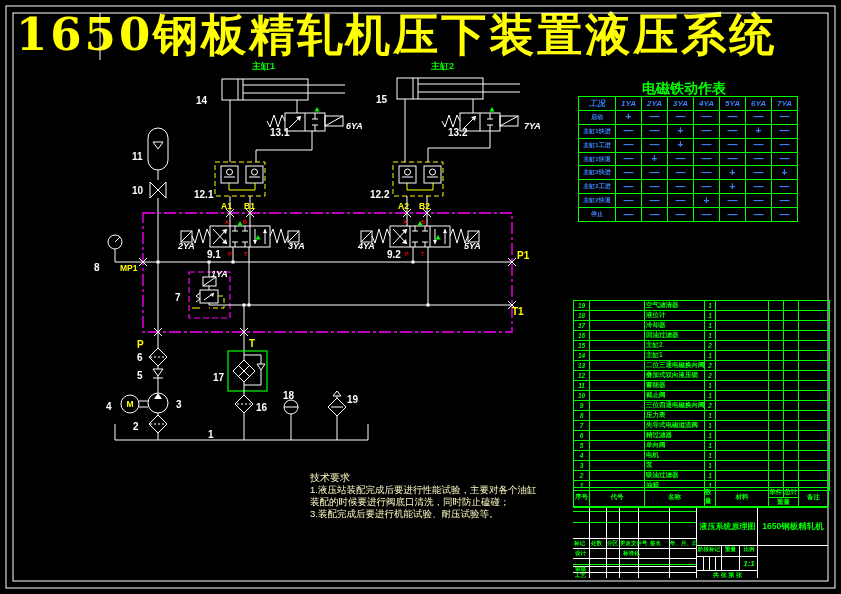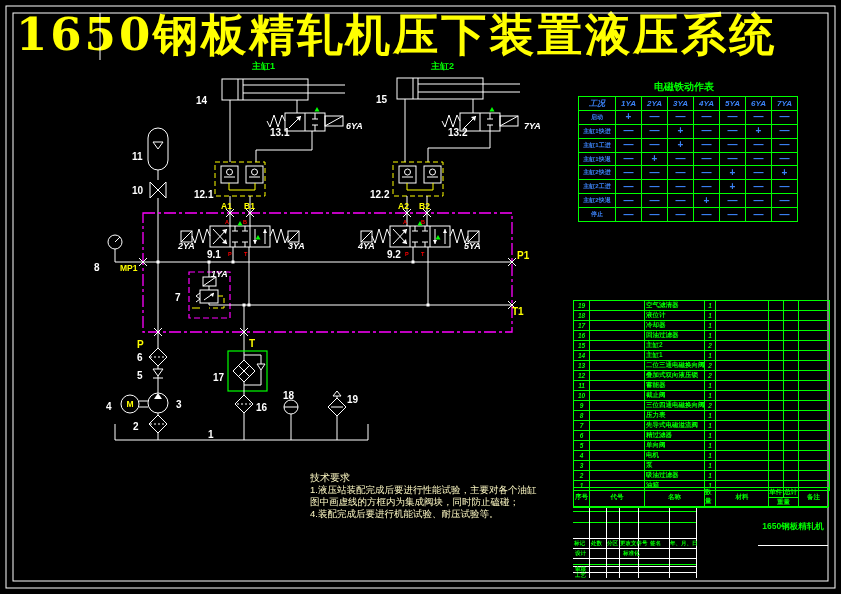--- a/index.html
+++ b/index.html
@@ -20,21 +20,21 @@
   .gr{stroke:#00ff00;fill:none;stroke-width:1.2;}
   .dsh{stroke-dasharray:2 2;}
   text{stroke:none;font-family:"Liberation Sans",sans-serif;}
   .tw{fill:#fff;font-size:10px;font-weight:bold;}
   .ti{fill:#fff;font-size:9px;font-weight:bold;font-style:italic;}
   .ty{fill:#ffff00;font-size:8.5px;font-weight:bold;}
   .tg{fill:#00ff00;font-size:9px;font-weight:bold;}
   .tr{fill:#ff0000;font-size:5.5px;font-weight:bold;}
   
   .sol{left:578px;top:80px;width:212px;}
-  .sol-title{text-align:center;font-size:10px;font-weight:bold;height:16px;color:#00ff00;}
+  .sol-title{text-align:center;font-size:14px;font-weight:bold;height:16px;color:#00ff00;}
   table.sol-t{border-collapse:collapse;table-layout:fixed;width:212px;color:#3b82f6;}
   .sol-t th,.sol-t td{border:1px solid #00ff00;padding:0;text-align:center;overflow:hidden;height:12.9px;}
   .sol-t th{font-size:8px;font-style:italic;font-weight:bold;}
   .sol-t td.rl{font-size:6px;font-weight:bold;}
   .sol-t td.rv{font-size:10px;font-weight:bold;line-height:10px;}
   
   .bom{left:573px;top:300px;width:256px;}
   table.bom-t{border-collapse:collapse;table-layout:fixed;width:256px;color:#00ff00;}
   .bom-t td{border:1px solid #00ff00;padding:0 1px;height:8.6px;font-size:6.5px;
             font-weight:bold;overflow:hidden;white-space:nowrap;}
@@ -733,27 +733,41 @@
     <div class="lbl" style="left:34px;top:32px">分区</div>
     <div class="lbl" style="left:47px;top:32px">更改文件号</div>
     <div class="lbl" style="left:77px;top:32px">签名</div>
     <div class="lbl" style="left:97px;top:32px">年、月、日</div>
     <div class="lbl" style="left:2px;top:42px">设计</div>
     <div class="lbl" style="left:50px;top:42px">标准化</div>
     <div class="lbl" style="left:2px;top:58px">审核</div>
     <div class="lbl" style="left:2px;top:64px">工艺</div>
   </div>
 
+  <div class="zone" style="left:124px;top:0;width:61px;height:70px;border-right:1px solid #fff;">
+    <div class="zone tb-doc" style="left:0;top:0;width:61px;height:38px;border-bottom:1px solid #fff;">液压系统原理图</div>
+    <div class="zone" style="left:0;top:38px;width:25px;height:11px;border-right:1px solid #fff;border-bottom:1px solid #fff;font-size:5.5px;text-align:center;">阶段标记</div>
+    <div class="zone" style="left:25px;top:38px;width:18px;height:11px;border-right:1px solid #fff;border-bottom:1px solid #fff;font-size:5.5px;text-align:center;">重量</div>
+    <div class="zone" style="left:43px;top:38px;width:18px;height:11px;border-bottom:1px solid #fff;font-size:5.5px;text-align:center;">比例</div>
+    <div class="zone" style="left:0;top:49px;width:25px;height:14px;border-right:1px solid #fff;border-bottom:1px solid #fff;">
+      <div class="vl-w" style="left:6px"></div>
+        <div class="vl-w" style="left:12px"></div>
+        <div class="vl-w" style="left:18px"></div>
+    </div>
+    <div class="zone" style="left:25px;top:49px;width:18px;height:14px;border-right:1px solid #fff;border-bottom:1px solid #fff;"></div>
+    <div class="zone" style="left:43px;top:49px;width:18px;height:14px;border-bottom:1px solid #fff;font-size:8px;font-style:italic;text-align:center;line-height:14px;">1:1</div>
+    <div class="zone" style="left:0;top:63px;width:61px;height:7px;font-size:6px;text-align:center;">共 张 第 张</div>
+  </div>
 
   <div class="zone" style="left:185px;top:0;width:70px;height:70px;">
     <div class="zone tb-part" style="left:0;top:0;width:70px;height:38px;border-bottom:1px solid #fff;">1650钢板精轧机</div>
   </div>
 </div>
 
 <div class="abs tech">
   <div class="tech-title">技术要求</div>
   <div>
 
   <div class="tech-line">1.液压站装配完成后要进行性能试验，主要对各个油缸</div>
-      <div class="tech-line">图中画虚线的方框内为集成阀块，同时防止磕碰；</div>
-      <div class="tech-line">4.装配完成后要进行机能试验、耐压试验等。</div>
+      <div class="tech-line">装配的时候要进行阀底口清洗，同时防止磕碰；</div>
+      <div class="tech-line">3.装配完成后要进行机能试验、耐压试验等。</div>
     </div>
 </div>
 
 </body></html>

